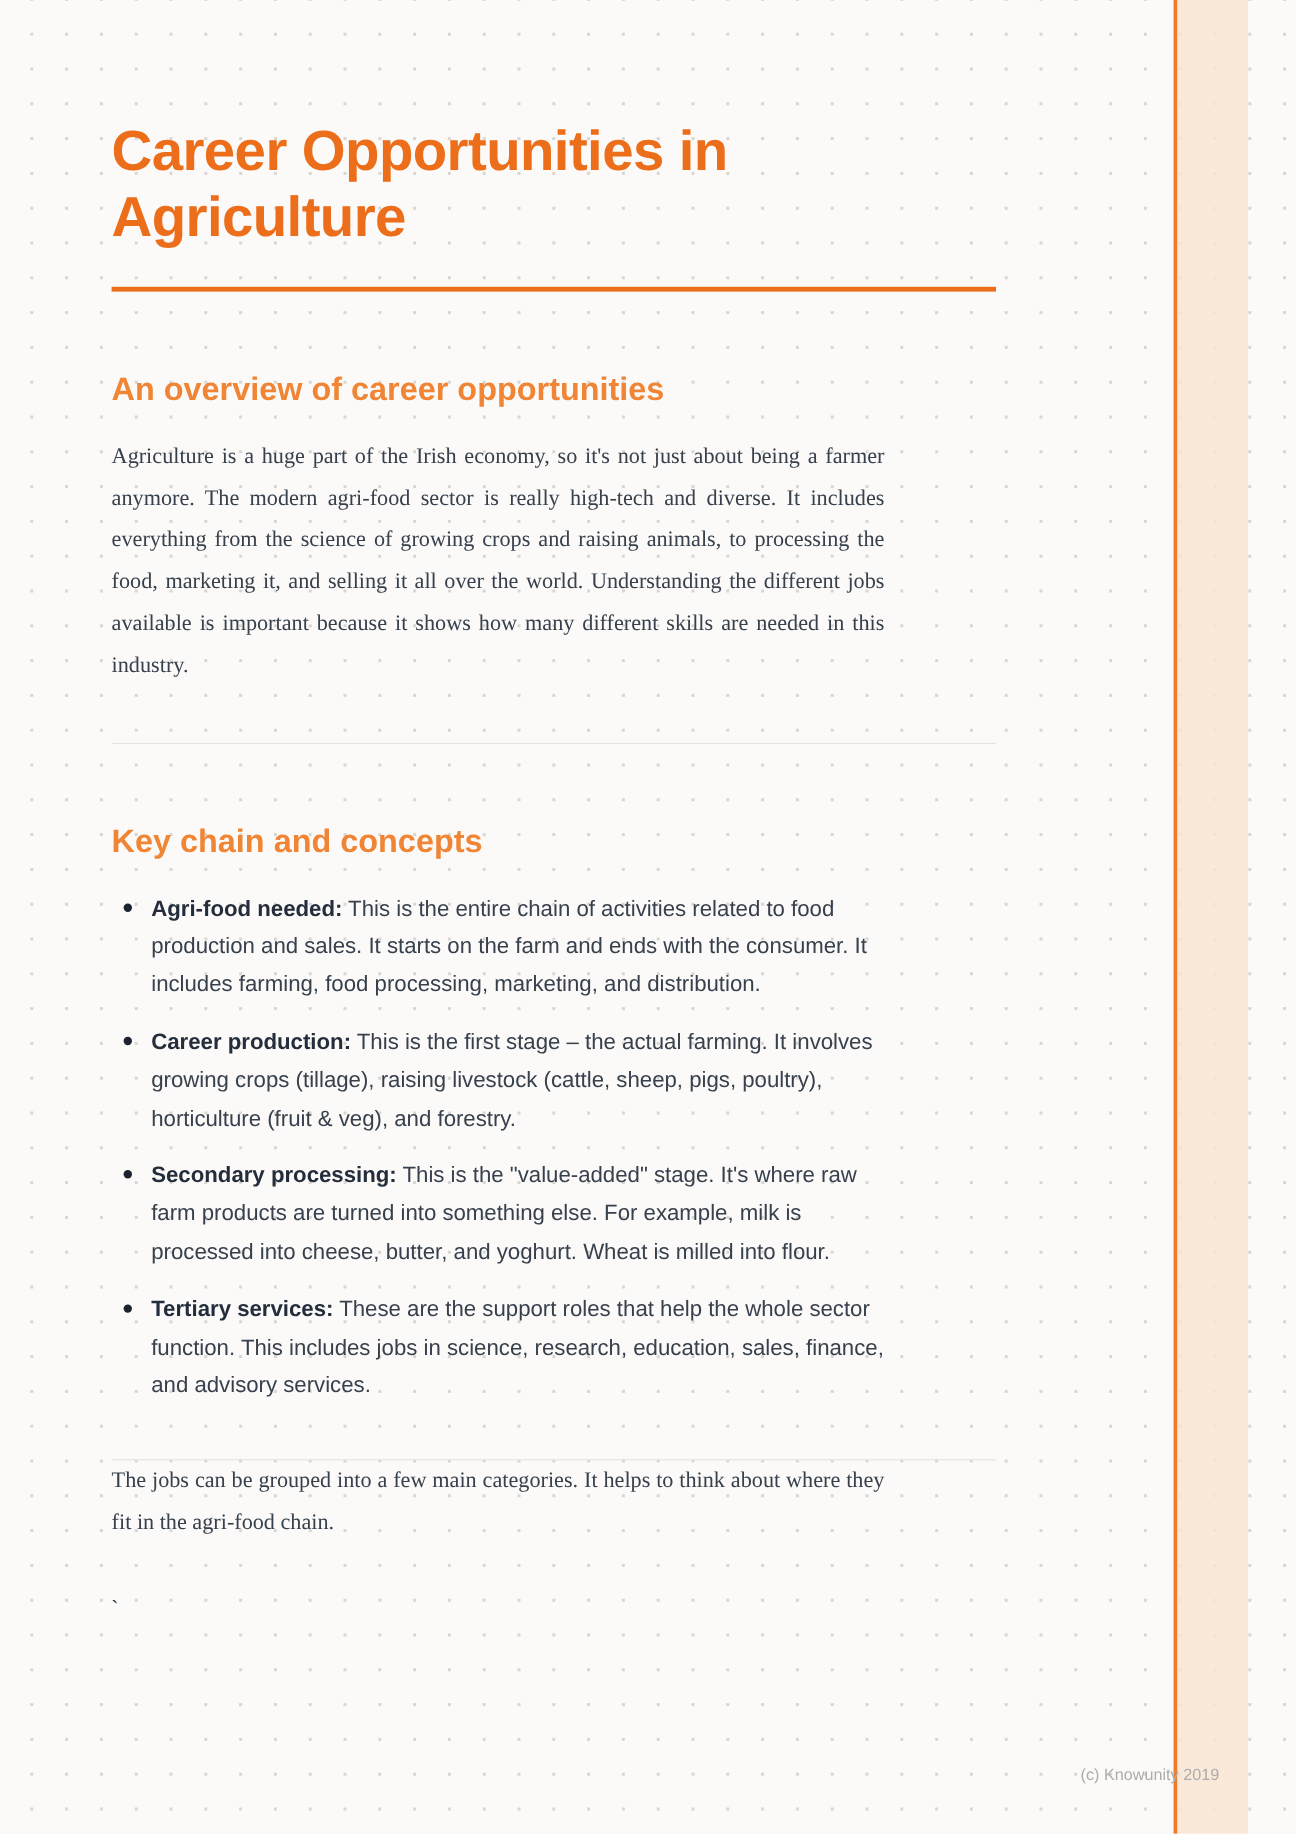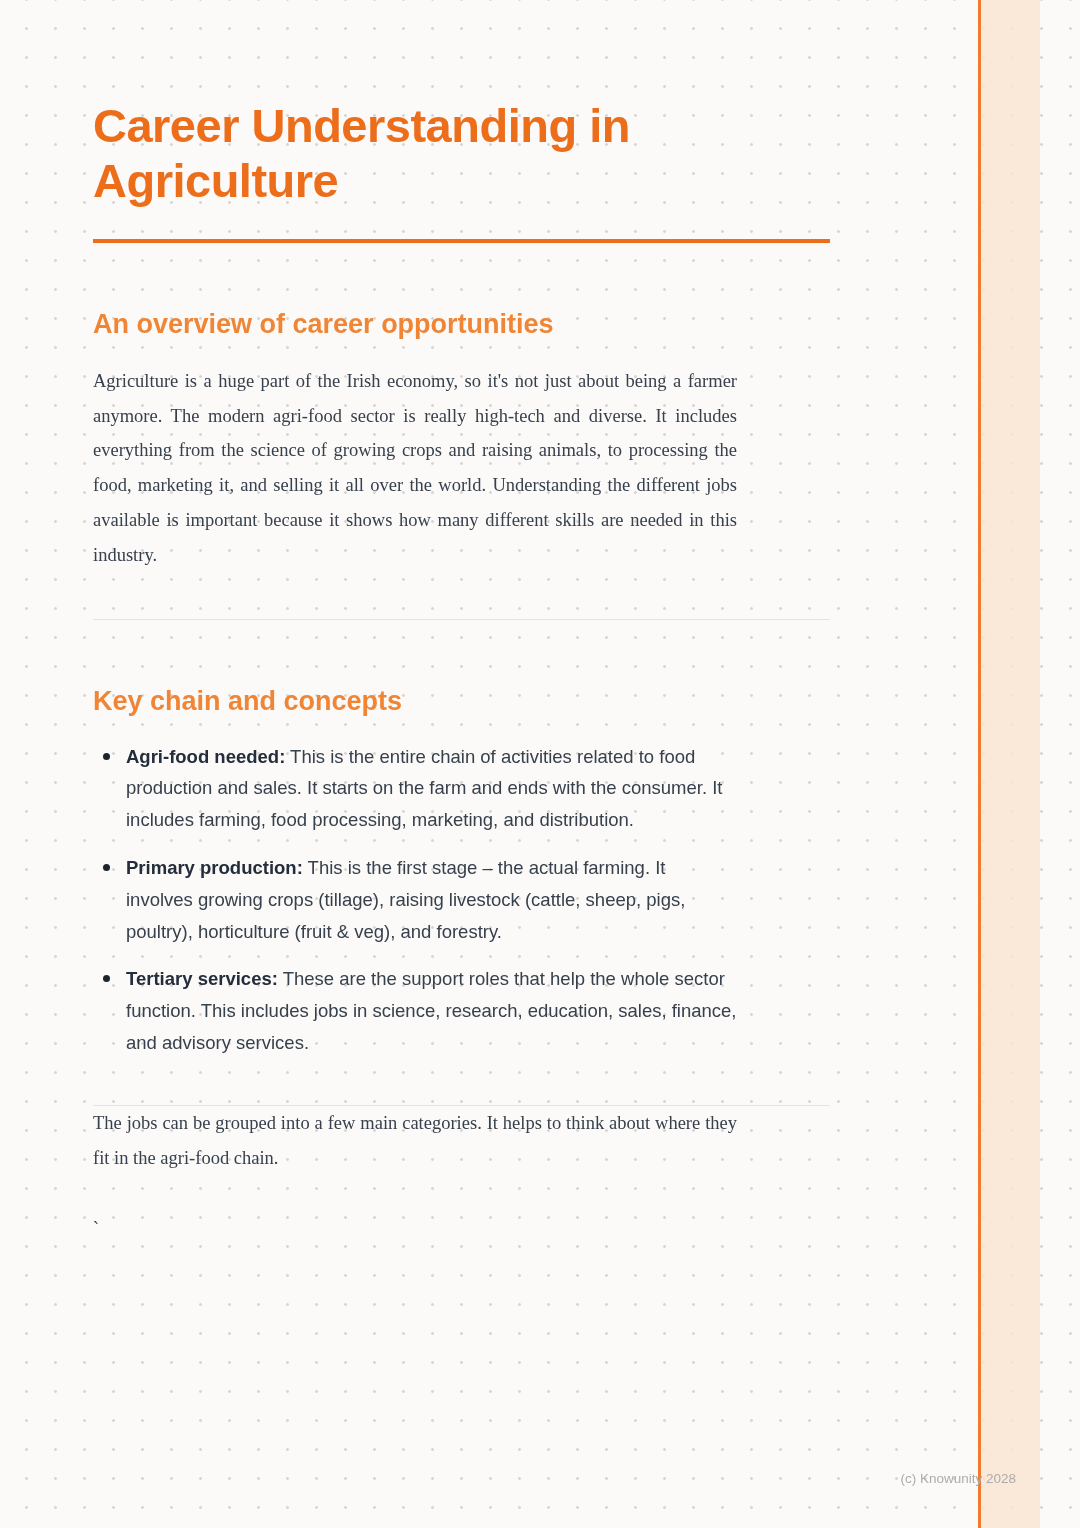--- a/index.html
+++ b/index.html
@@ -115,46 +115,50 @@
     color: #ACACAC;
   }
 </style>
 </head>
 <body>
 
 <div class="edge-stripe"></div>
 
 <div class="content">
 
-  <h1 class="page-title">Career Understanding in Agriculture</h1>
+  <h1 class="page-title">Career Opportunities in Agriculture</h1>
   <div class="title-rule"></div>
 
   <h2 class="section-heading">An overview of career opportunities</h2>
   <p class="body-text">Agriculture is a huge part of the Irish economy, so it's not just about being a farmer anymore. The modern agri-food sector is really high-tech and diverse. It includes everything from the science of growing crops and raising animals, to processing the food, marketing it, and selling it all over the world. Understanding the different jobs available is important because it shows how many different skills are needed in this industry.</p>
 
   <div class="divider"></div>
 
   <h2 class="section-heading">Key chain and concepts</h2>
 
   <ul class="terms-list">
     <li class="term-item">
       <span class="bullet-dot"></span>
       <span class="term">Agri-food needed:</span><span> This is the entire chain of activities related to food production and sales. It starts on the farm and ends with the consumer. It includes farming, food processing, marketing, and distribution.</span>
     </li>
     <li class="term-item">
       <span class="bullet-dot"></span>
-      <span class="term">Primary production:</span><span> This is the first stage – the actual farming. It involves growing crops (tillage), raising livestock (cattle, sheep, pigs, poultry), horticulture (fruit &amp; veg), and forestry.</span>
+      <span class="term">Career production:</span><span> This is the first stage – the actual farming. It involves growing crops (tillage), raising livestock (cattle, sheep, pigs, poultry), horticulture (fruit &amp; veg), and forestry.</span>
+    </li>
+    <li class="term-item">
+      <span class="bullet-dot"></span>
+      <span class="term">Secondary processing:</span><span> This is the "value-added" stage. It's where raw farm products are turned into something else. For example, milk is processed into cheese, butter, and yoghurt. Wheat is milled into flour.</span>
     </li>
     <li class="term-item">
       <span class="bullet-dot"></span>
       <span class="term">Tertiary services:</span><span> These are the support roles that help the whole sector function. This includes jobs in science, research, education, sales, finance, and advisory services.</span>
     </li>
   </ul>
 
   <div class="divider"></div>
 
   <p class="body-text">The jobs can be grouped into a few main categories. It helps to think about where they fit in the agri-food chain.</p>
 
   <div class="stray-char">`</div>
 
 </div>
 
-<div class="footer-credit">(c) Knowunity 2028</div>
+<div class="footer-credit">(c) Knowunity 2019</div>
 
 </body></html>

